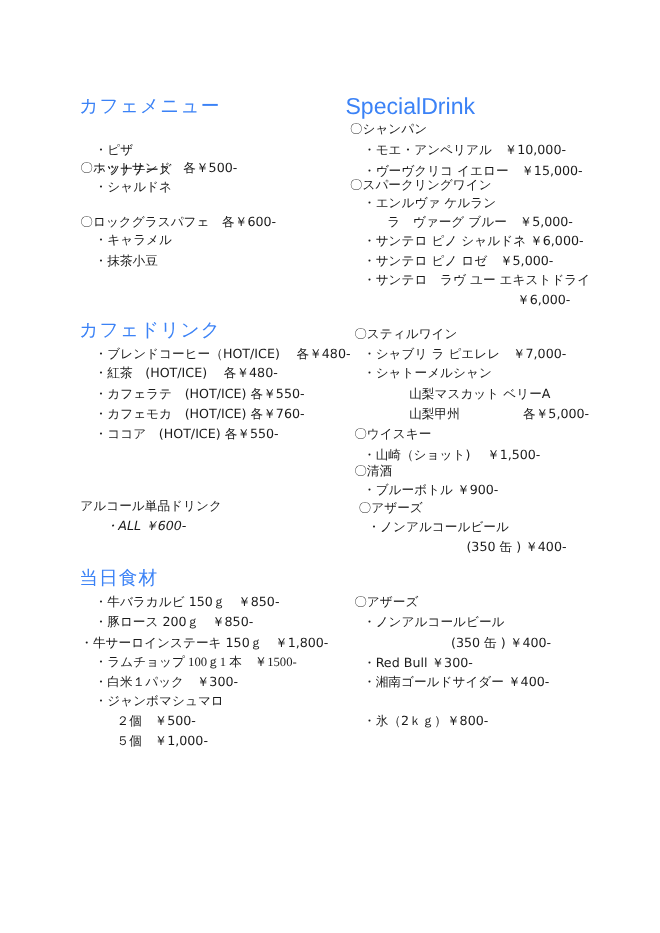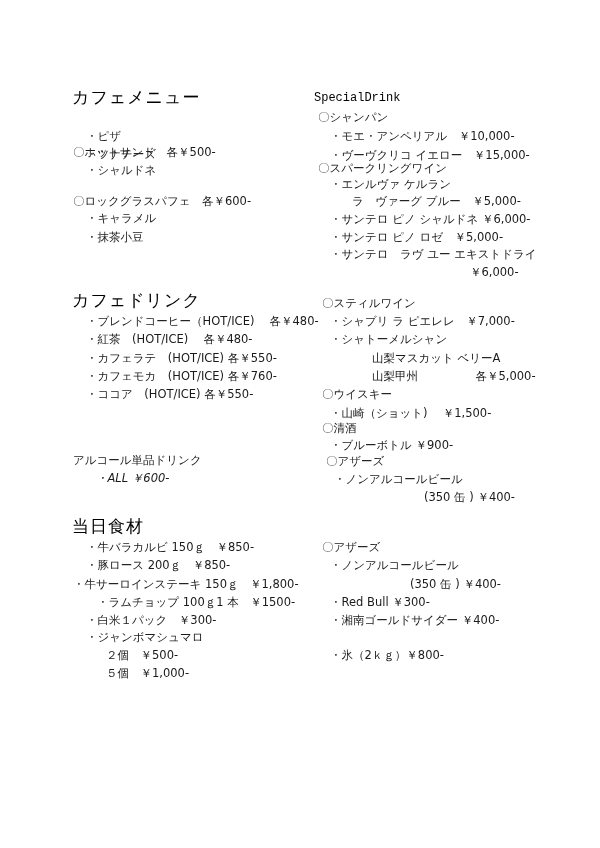--- a/index.html
+++ b/index.html
@@ -1,21 +1,21 @@
 <!DOCTYPE html>
 <html><head>
   <meta charset="utf-8">
   <style>
     html, body { margin: 0; padding: 0; background: #ffffff; }
     body { width: 600px; height: 848px; position: relative; overflow: hidden;
            font-family: "DejaVu Sans", "Liberation Sans", sans-serif; color: #1a1a1a; }
     .line { position: absolute; font-size: 11.5px; line-height: 14px; white-space: pre; }
     .heading { position: absolute; font-family: "DejaVu Serif", "Liberation Serif", serif;
-               font-size: 17px; line-height: 20px; color: #000000; letter-spacing: 1px; white-space: pre; }
-    .heading.mono { font-family: Liberation Mono, monospace; font-size: 12px; letter-spacing: 0; }
+               font-size: 17px; line-height: 20px; color: #3b82f6; letter-spacing: 1px; white-space: pre; }
+    .heading.mono { font-family: Liberation Sans, sans-serif; font-size: 21px; letter-spacing: 0; }
   </style>
 </head>
 <body>
 
 <div class="heading" style="left:72px;top:87px;">カフェメニュー</div>
 <div class="line" style="left:73px;top:109px;margin-top:36px;">〇ホットサンド　各￥500-</div>
 <div class="line" style="left:86px;top:129px;">・ピザ</div>
 <div class="line" style="left:86px;top:147px;">・ツナチーズ</div>
 <div class="line" style="left:86px;top:163px;">・シャルドネ</div>
 <div class="line" style="left:73px;top:194px;">〇ロックグラスパフェ　各￥600-</div>
@@ -29,21 +29,21 @@
 <div class="line" style="left:86px;top:369px;">・カフェモカ　(HOT/ICE) 各￥760-</div>
 <div class="line" style="left:86px;top:387px;">・ココア　(HOT/ICE) 各￥550-</div>
 
 <div class="line" style="left:73px;top:453px;">アルコール単品ドリンク</div>
 <div class="line" style="left:96px;top:471px;font-style:italic;">・ALL ￥600-</div>
 
 <div class="heading" style="left:72px;top:516px;">当日食材</div>
 <div class="line" style="left:86px;top:540px;">・牛バラカルビ 150ｇ　￥850-</div>
 <div class="line" style="left:86px;top:558px;">・豚ロース 200ｇ　￥850-</div>
 <div class="line" style="left:73px;top:577px;">・牛サーロインステーキ 150ｇ　￥1,800-</div>
-<div class="line" style="left:97px;top:595px;">・ラムチョップ 100ｇ1 本　￥1500-</div>
+<div class="line" style="left:86px;top:595px;font-family:Liberation Serif, serif;">・ラムチョップ 100ｇ1 本　￥1500-</div>
 <div class="line" style="left:86px;top:613px;">・白米１パック　￥300-</div>
 <div class="line" style="left:86px;top:630px;">・ジャンボマシュマロ</div>
 <div class="line" style="left:106px;top:648px;">２個　￥500-</div>
 <div class="line" style="left:106px;top:666px;">５個　￥1,000-</div>
 
 <div class="heading mono" style="left:314px;top:88px;">SpecialDrink</div>
 <div class="line" style="left:318px;top:110px;">〇シャンパン</div>
 <div class="line" style="left:330px;top:129px;">・モエ・アンペリアル　￥10,000-</div>
 <div class="line" style="left:330px;top:148px;">・ヴーヴクリコ イエロー　￥15,000-</div>
 <div class="line" style="left:318px;top:161px;">〇スパークリングワイン</div>

